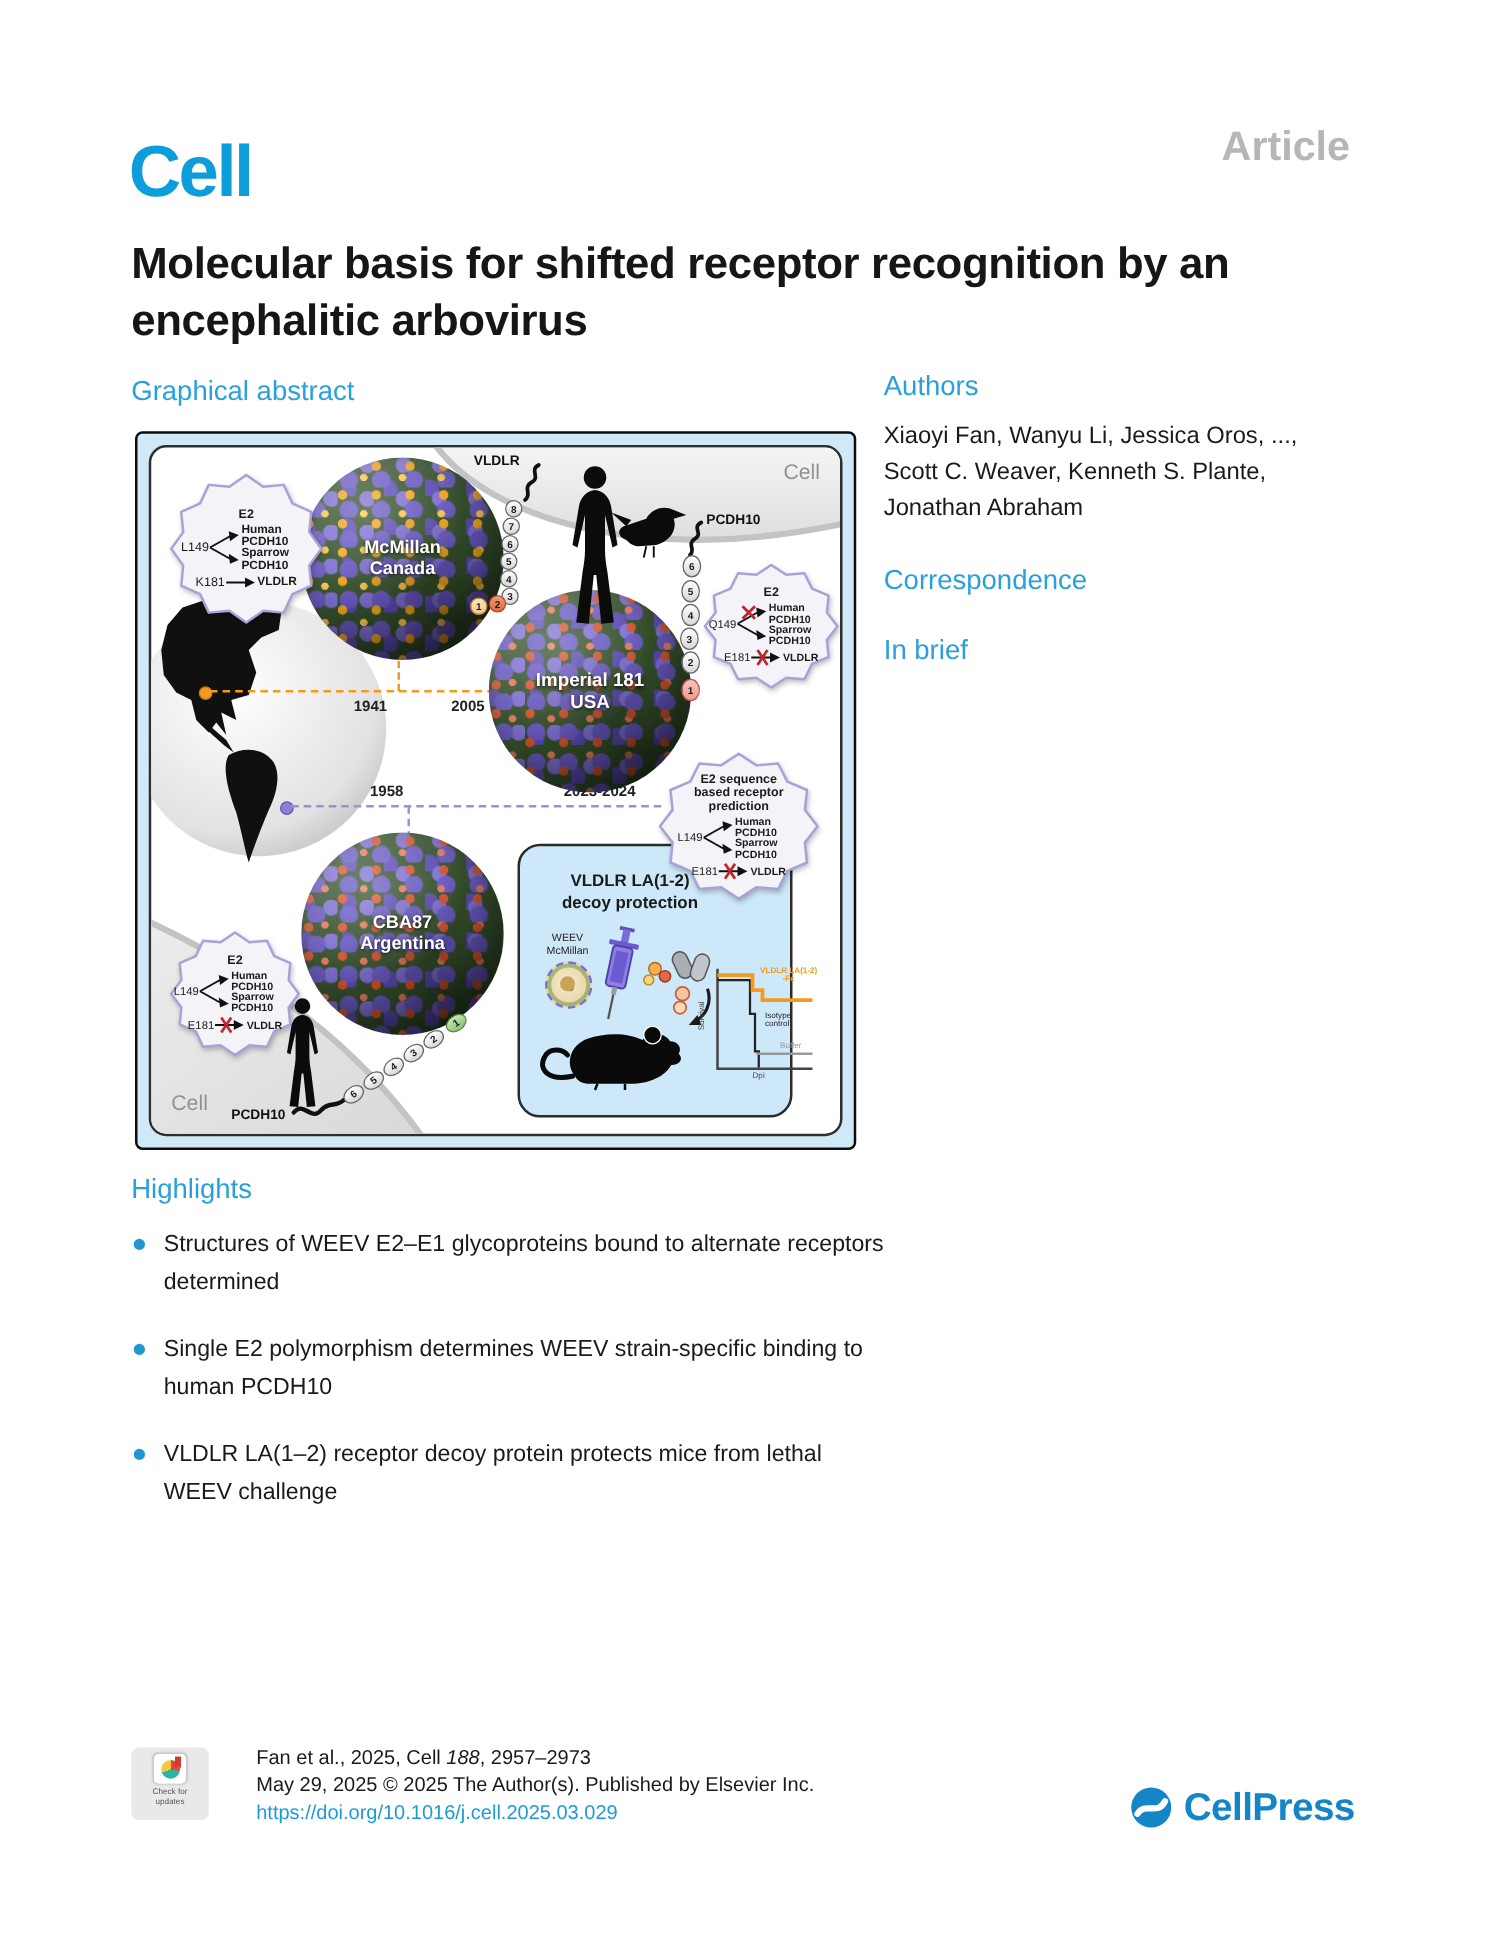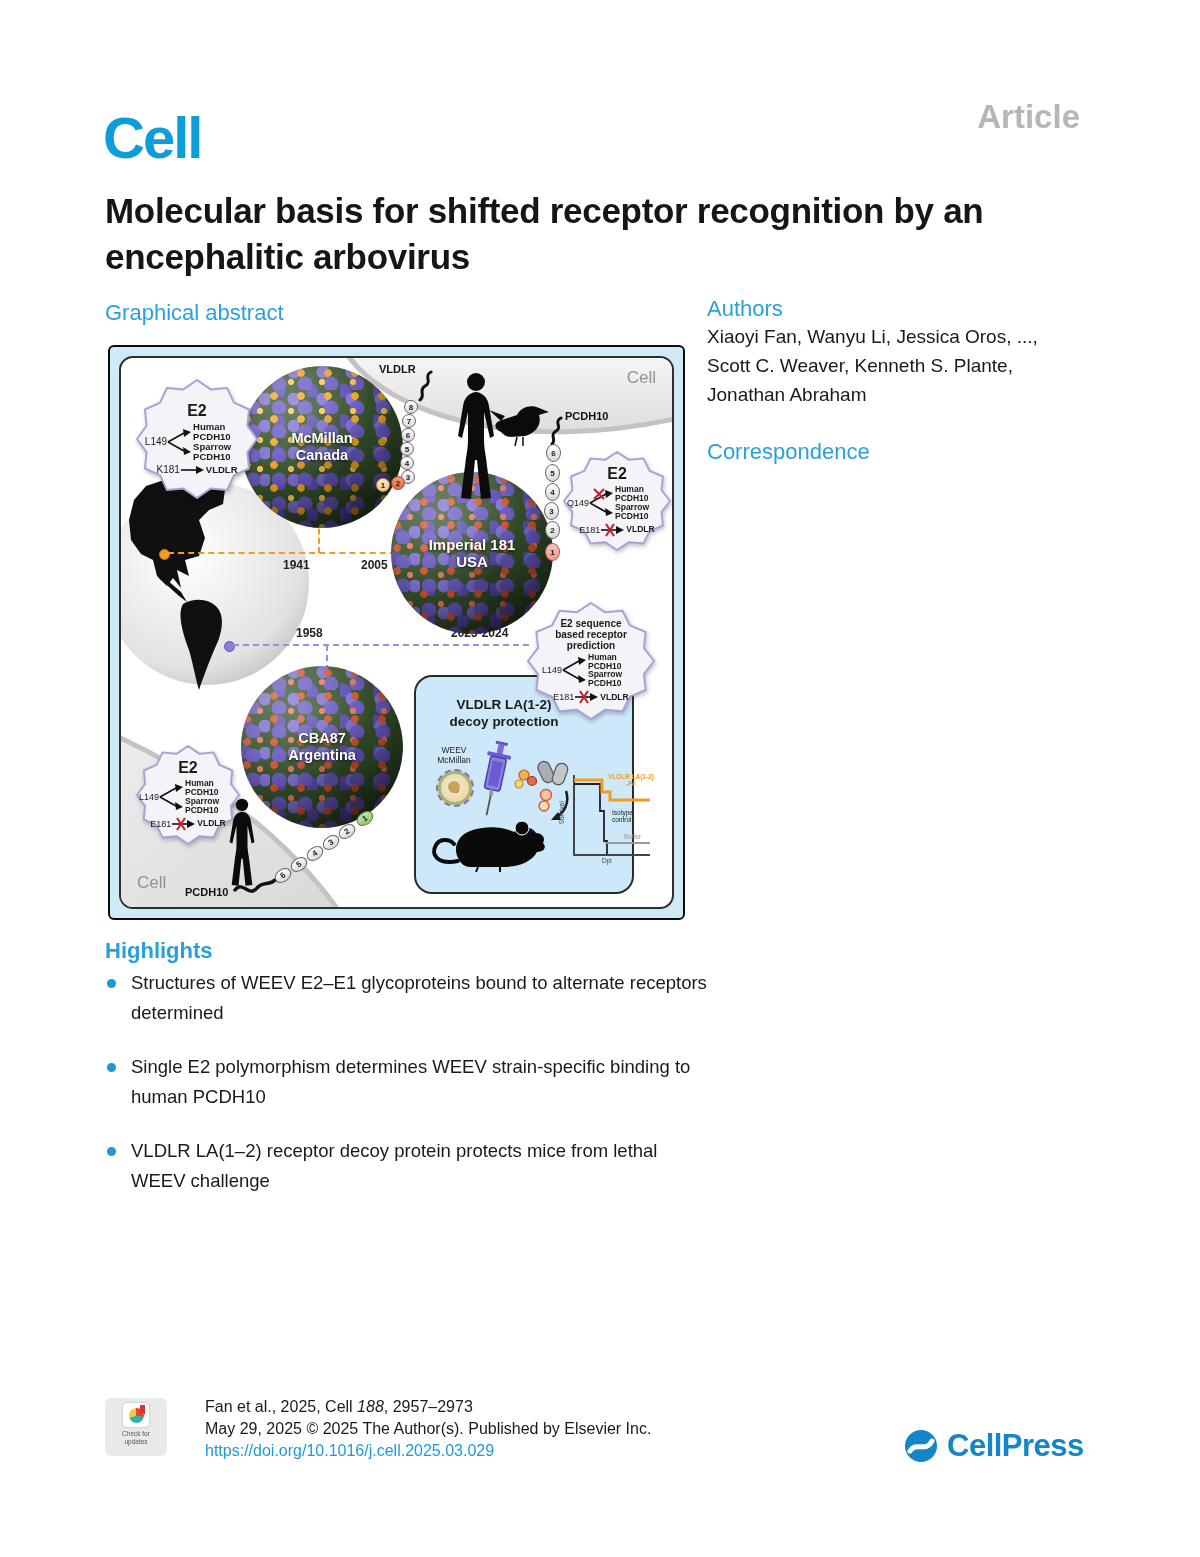--- a/index.html
+++ b/index.html
@@ -45,21 +45,21 @@
     box-shadow: inset -10px -14px 28px rgba(0,0,0,.5), inset 8px 10px 20px rgba(255,255,255,.12);
     display:flex;align-items:center;justify-content:center;flex-direction:column;}
   .virus-label{color:#fff;font-weight:bold;text-align:center;line-height:1.15;
                text-shadow:0 1px 3px rgba(0,0,0,.8);}
 
   
   .badge{position:absolute;filter:drop-shadow(1px 2px 2px rgba(0,0,0,.25));}
   .badge svg.scallop{position:absolute;left:0;top:0;}
   .badge-content{position:absolute;left:8%;top:6%;width:84%;height:88%;display:flex;flex-direction:column;
                  align-items:center;justify-content:center;}
-  .badge-title{font-weight:bold;font-size:16px;line-height:1.1;text-align:center;}
+  .badge-title{font-weight:bold;font-size:10px;line-height:1.1;text-align:center;}
   .badge-title.small{font-size:10px;width:84px;}
   .badge-row{display:flex;align-items:center;margin-top:2px;}
   .residue{font-weight:normal;font-size:9px;}
   .badge-lg .residue{font-size:10px;}
   .target{font-weight:bold;font-size:8.5px;line-height:1.05;width:52px;}
   .badge-lg .target{font-size:9.5px;width:56px;}
   .target.single{width:auto;}
 
   
   .chain-dot{position:absolute;width:14px;height:14px;border-radius:50%;
@@ -408,29 +408,30 @@
           <div class="plot-lab" style="left:60px;top:62px;color:#999;font-weight:normal;">Buffer</div>
           <div class="plot-lab" style="left:-14px;top:38px;color:#444;font-weight:normal;transform:rotate(-90deg);">Survival</div>
           <div class="plot-lab" style="left:38px;top:86px;color:#444;font-weight:normal;">Dpi</div>
         </div>
       </div>
 
     </div>
   </div>
 
   <div class="abs" style="left:707px;top:296px;width:400px;">
-    <h2 class="sec-head" style="margin-bottom:0;">Authors</h2>
+    <h2 class="sec-head" style="margin-bottom:12px;">Authors</h2>
     <div class="authors-line">Xiaoyi Fan, Wanyu Li, Jessica Oros, ...,</div>
     <div class="authors-line">Scott C. Weaver, Kenneth S. Plante,</div>
     <div class="authors-line">Jonathan Abraham</div>
     <h2 class="sec-head" style="margin-top:30px;margin-bottom:8px;">Correspondence</h2>
+    <h2 class="sec-head" style="margin-top:30px;margin-bottom:10px;">In brief</h2>
   </div>
 
   <div class="abs" style="left:105px;top:938px;width:620px;">
-    <h2 class="sec-head" style="margin-bottom:4px;font-weight:bold;">Highlights</h2>
+    <h2 class="sec-head" style="margin-bottom:16px;">Highlights</h2>
     <div class="hl-item">
       <span class="hl-dot"></span>
       <div class="hl-text">Structures of WEEV E2–E1 glycoproteins bound to alternate receptors determined</div>
     </div>
     <div class="hl-item">
       <span class="hl-dot"></span>
       <div class="hl-text">Single E2 polymorphism determines WEEV strain-specific binding to human PCDH10</div>
     </div>
     <div class="hl-item">
       <span class="hl-dot"></span>

